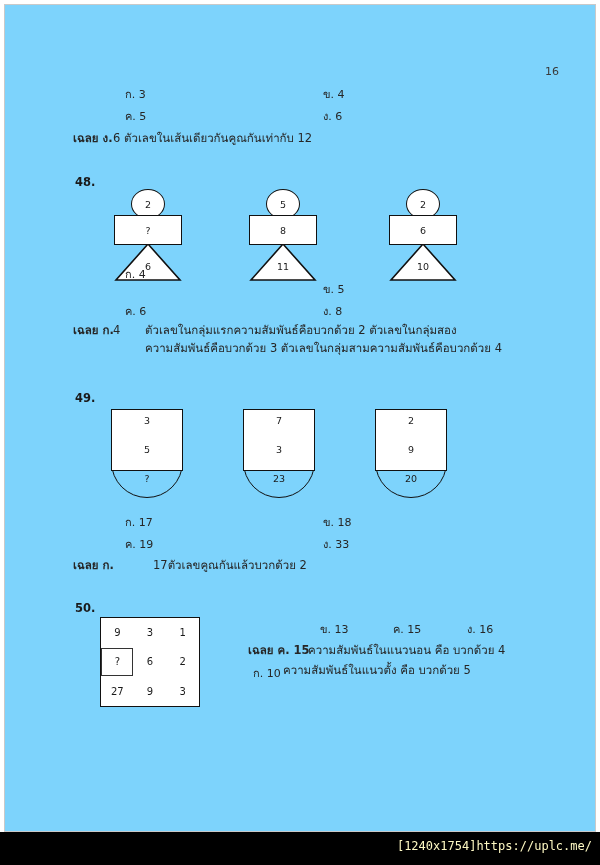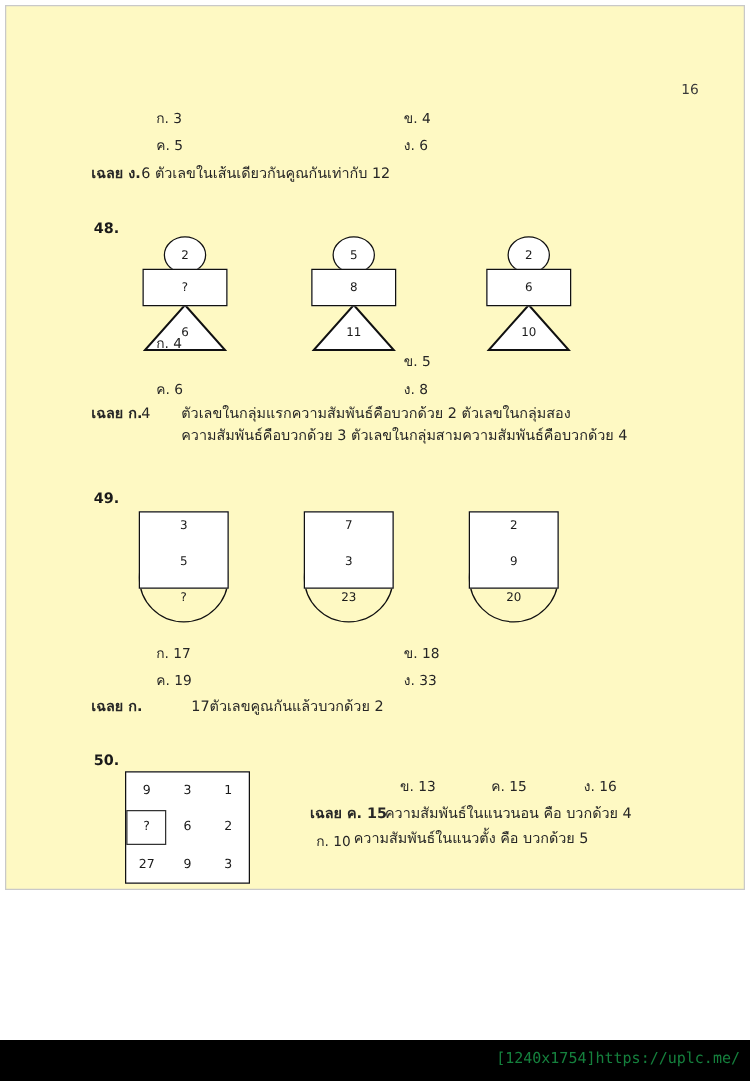--- a/index.html
+++ b/index.html
@@ -15,24 +15,24 @@
     color: #1a1a1a;
     overflow: hidden;
   }
 
   
   #page-sheet {
     position: absolute;
     left: 4px;
     top: 4px;
     width: 592px;
-    height: 708px;
+    height: 828px;
     box-sizing: border-box;
     border: 1px solid #c9c9c9;
-    background: #fef9c3;
+    background: #7dd3fc;
   }
 
   .page-number {
     position: absolute;
     right: 36px;
     top: 60px;
     font-size: 11px;
     color: #3a3a3a;
   }
 
@@ -193,21 +193,21 @@
     left: 0;
     bottom: 0;
     width: 600px;
     height: 33px;
     background: #000000;
   }
   #footer-text {
     position: absolute;
     right: 8px;
     top: 7px;
-    color: #15803d;
+    color: #fef9c3;
     font-family: "DejaVu Sans Mono", "Liberation Mono", monospace;
     font-size: 12px;
     letter-spacing: 0px;
     white-space: nowrap;
     text-align: right;
   }
 </style>
 </head>
 <body>
 

